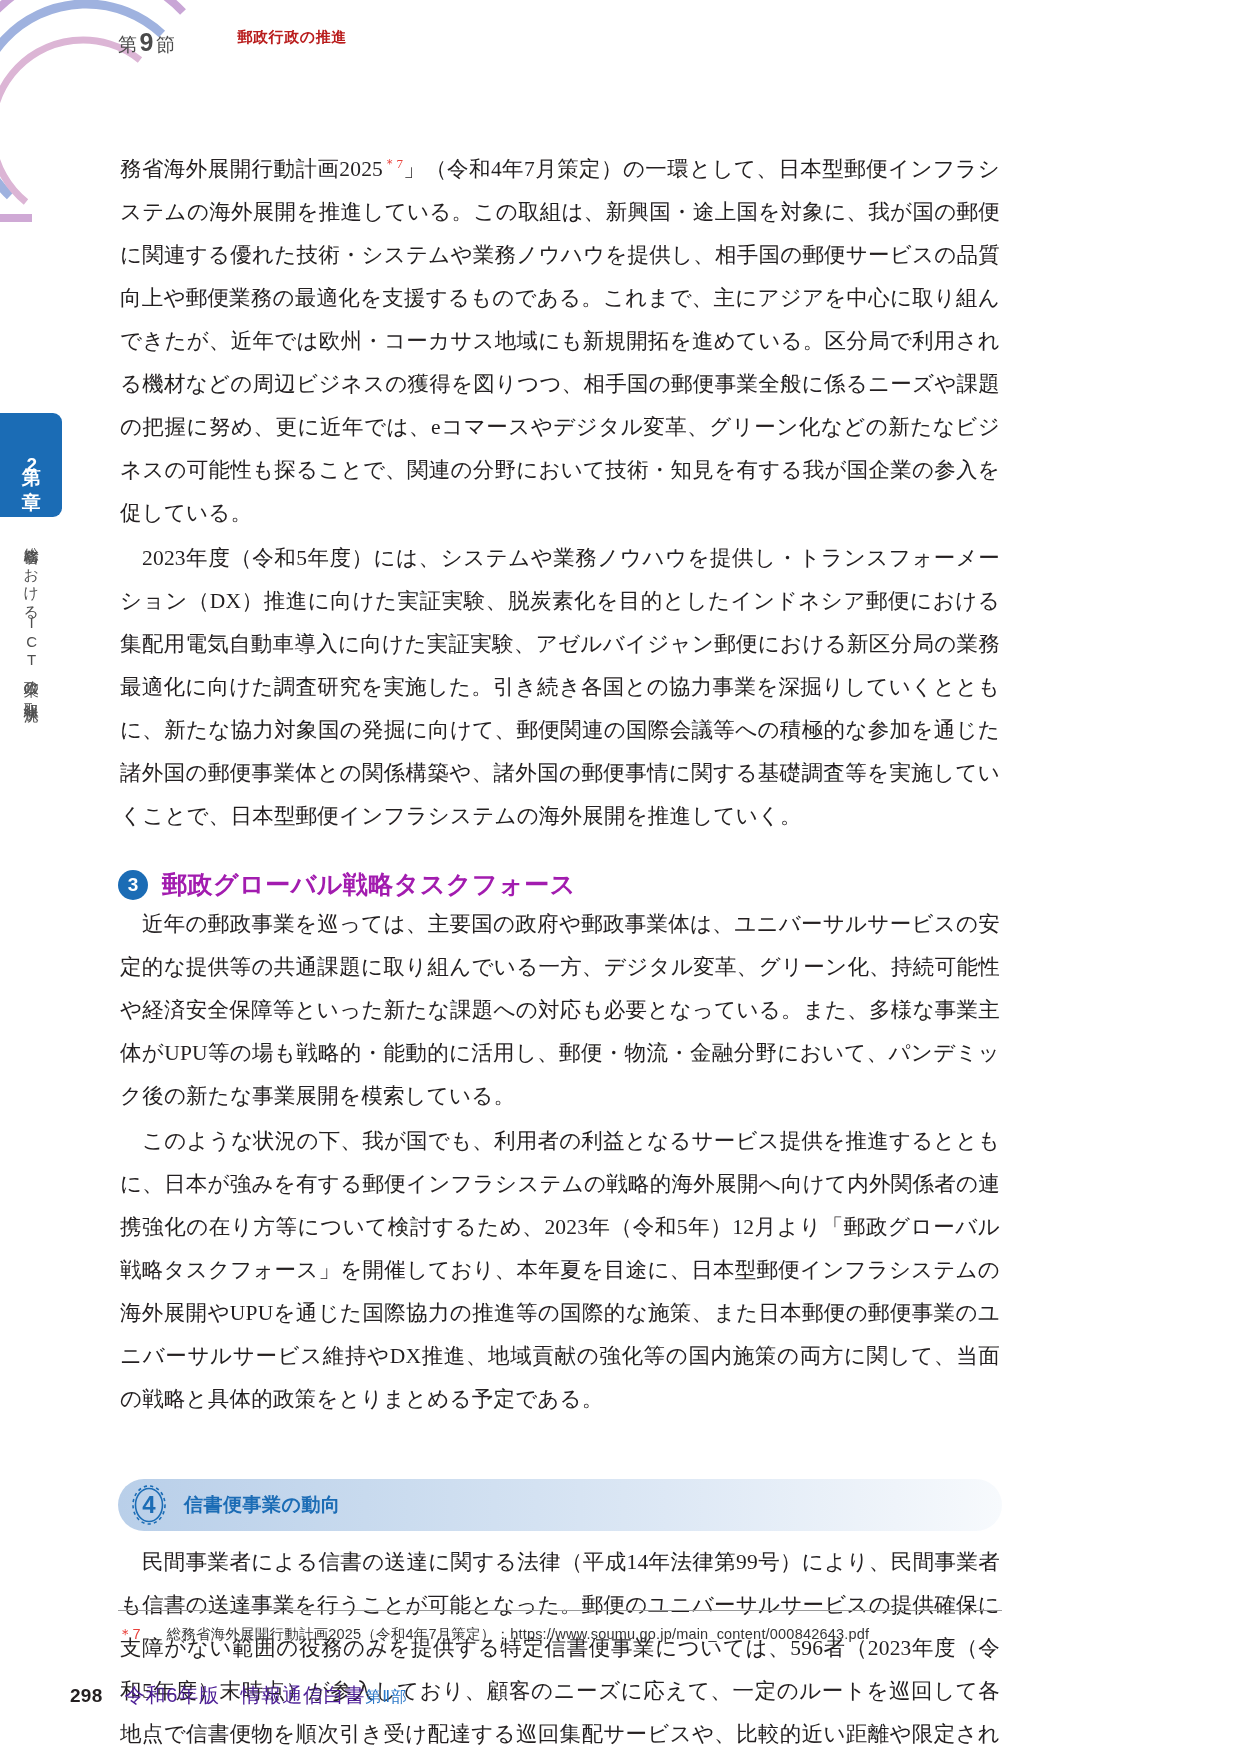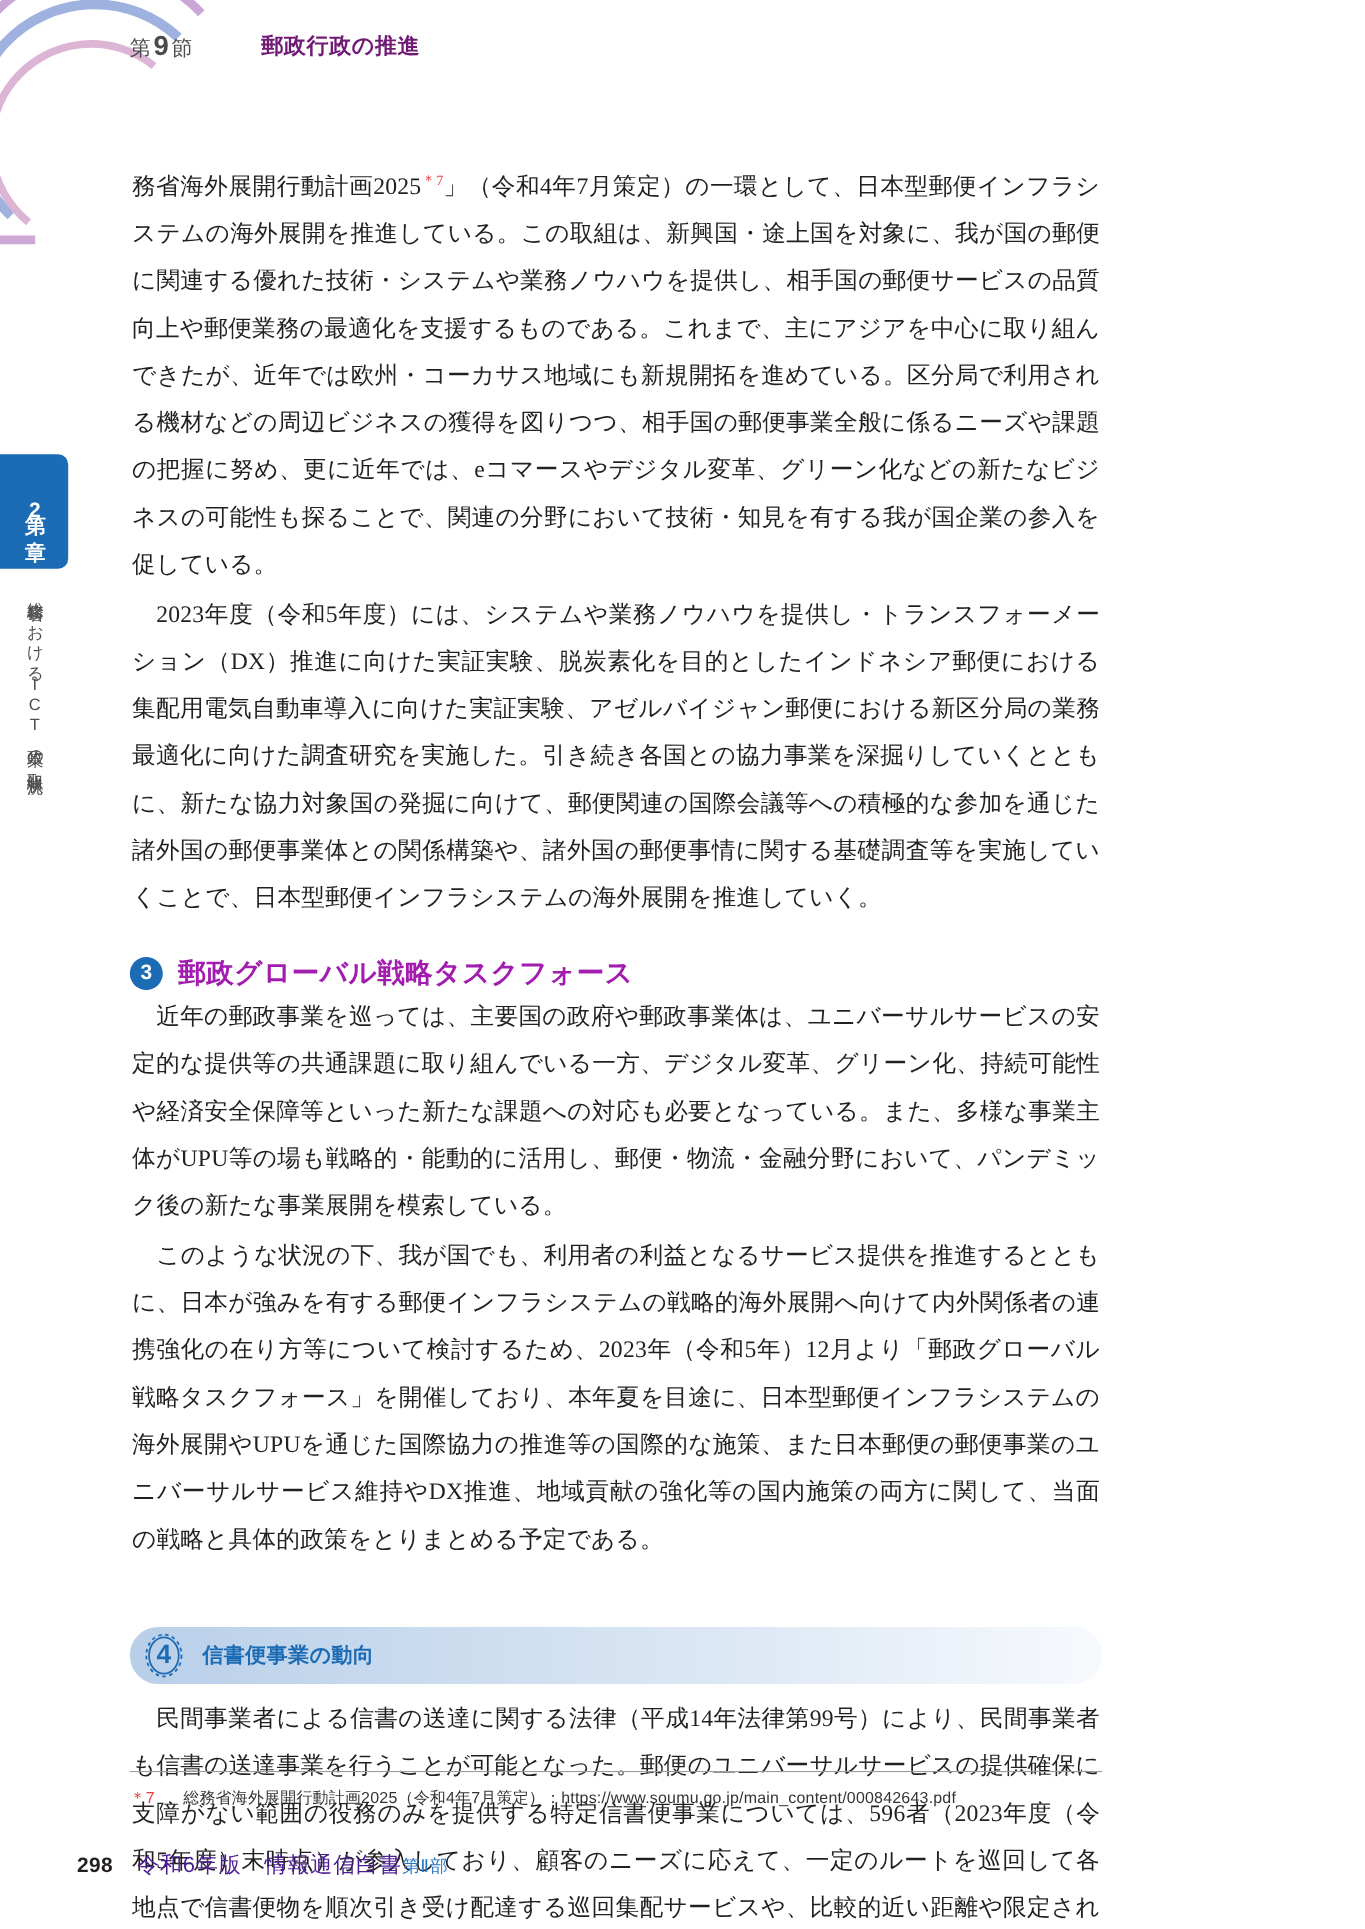--- a/index.html
+++ b/index.html
@@ -9,21 +9,21 @@
     color:#231f20;position:relative;overflow:hidden;
   }
 
   
   #deco-arcs{position:absolute;left:-60px;top:-70px;width:360px;height:320px;pointer-events:none;}
 
   
   #page-header{position:absolute;left:118px;top:28px;display:flex;align-items:flex-start;}
   .hdr-section{font-family:"Liberation Sans","DejaVu Sans",sans-serif;font-size:19px;color:#4a4a4a;letter-spacing:.5px;}
   .hdr-section .num{font-size:25px;font-weight:700;color:#4a4a4a;padding:0 2px;}
-  .hdr-title{font-family:"Liberation Sans","DejaVu Sans",sans-serif;font-size:20px;font-weight:700;color:#701a75;margin-left:62px;letter-spacing:.6px;}
+  .hdr-title{font-family:"Liberation Sans","DejaVu Sans",sans-serif;font-size:15px;font-weight:700;color:#b91c1c;margin-left:62px;letter-spacing:.6px;}
 
   
   #chapter-tab{position:absolute;left:0;top:413px;width:62px;}
   #chapter-tab-badge{
     width:62px;height:104px;background:#1b6cb5;border-radius:0 9px 9px 0;
     display:flex;align-items:center;justify-content:center;
   }
   #chapter-tab-badge .vtxt{
     writing-mode:vertical-rl;text-orientation:upright;
     font-family:"Liberation Sans","DejaVu Sans",sans-serif;

